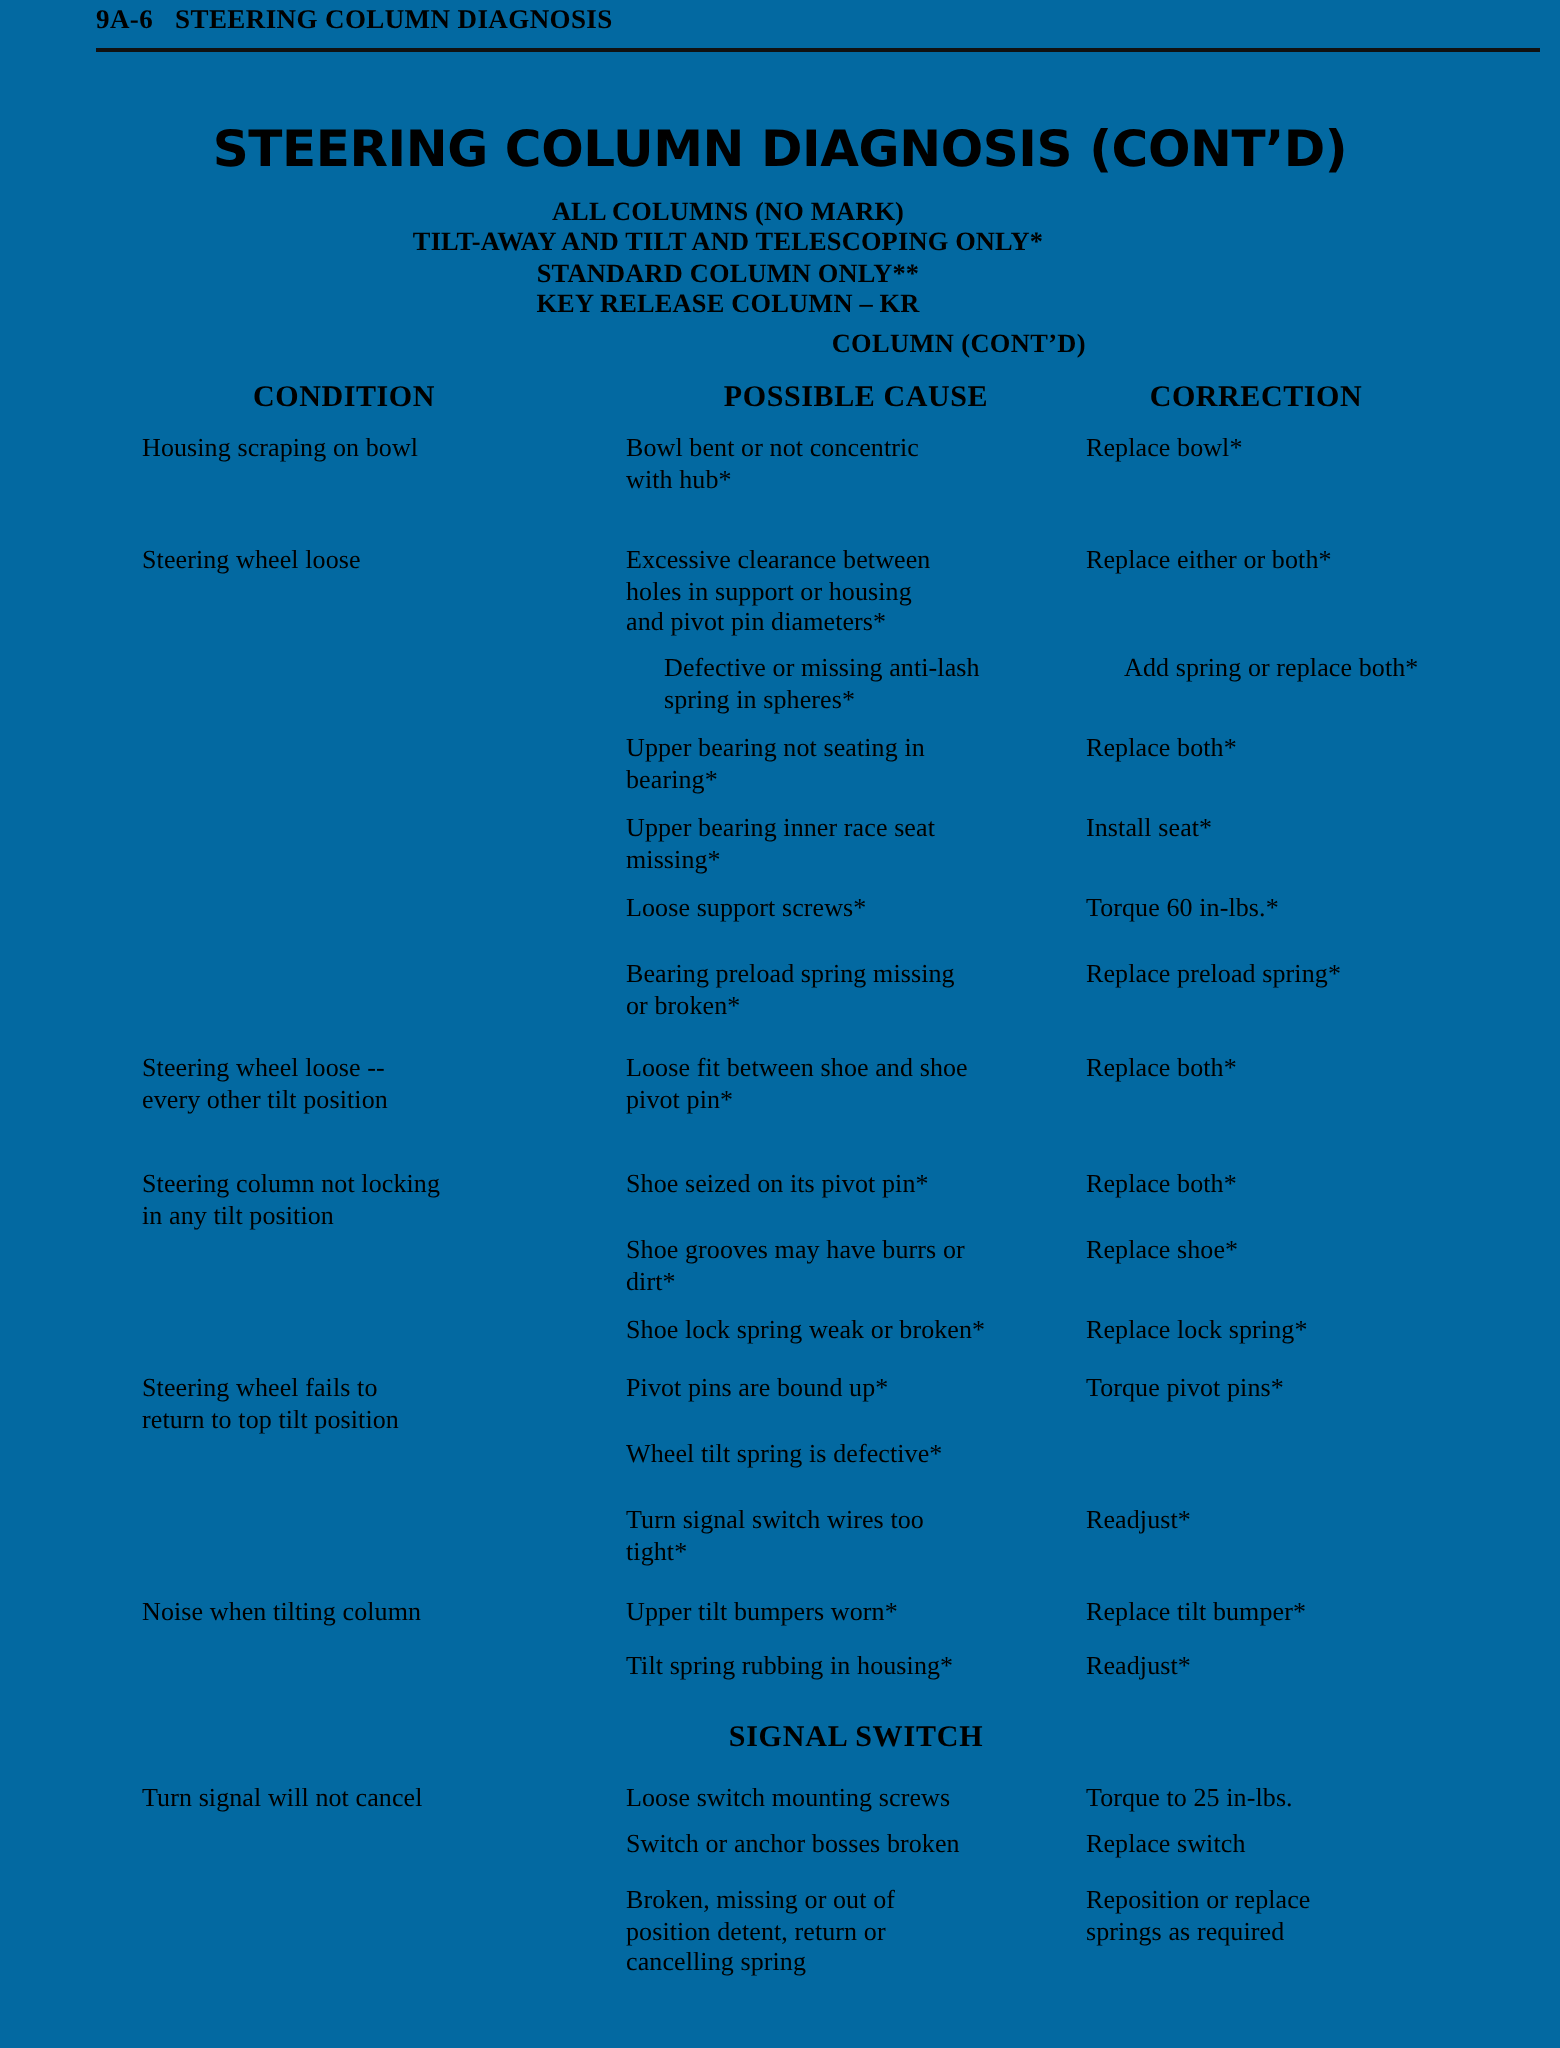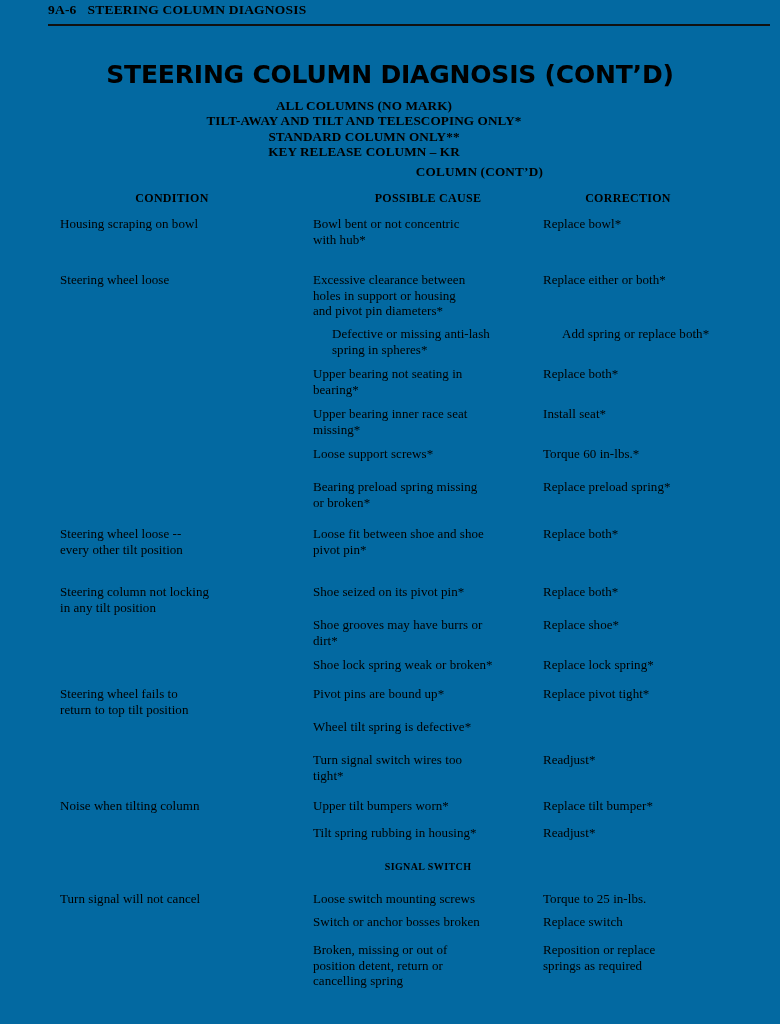--- a/index.html
+++ b/index.html
@@ -83,21 +83,21 @@
     font-size: 13.2px;
     letter-spacing: 0.2px;
     white-space: nowrap;
   }
 
   
   .colhead {
     position: absolute;
     top: 191px;
     font-weight: bold;
-    font-size: 12px;
+    font-size: 15px;
     letter-spacing: 0.3px;
     white-space: nowrap;
     text-align: center;
   }
   .colhead.c1 { left: 72px;  width: 200px; }
   .colhead.c2 { left: 313px; width: 230px; }
   .colhead.c3 { left: 543px; width: 170px; }
 
   
   .rows {
@@ -110,35 +110,35 @@
     position: relative;
     width: 780px;
   }
   .cell {
     position: absolute;
     top: 0;
     font-size: 13px;
     line-height: 15.6px;
     letter-spacing: 0.05px;
   }
-  .cell.c1 { left: 60px;  width: 236px; }
+  .cell.c1 { left: 71px;  width: 236px; }
   .cell.c2 { left: 313px; width: 225px; }
   .cell.c3 { left: 543px; width: 225px; }
 
   .subhead {
     position: relative;
     width: 780px;
   }
   .subhead span {
     position: absolute;
     left: 313px;
     width: 230px;
     text-align: center;
     font-weight: bold;
-    font-size: 10px;
+    font-size: 15px;
     letter-spacing: 0.4px;
     white-space: nowrap;
   }
 </style>
 </head>
 <body>
 
 <div class="page">
 
   <div class="runhead">
@@ -206,21 +206,21 @@
         <div class="cell c2">Shoe grooves may have burrs or<br>dirt*</div>
         <div class="cell c3">Replace shoe*</div>
       </div>
       <div class="row" style="position: absolute; top: 441px; height: 49px;">
         <div class="cell c2">Shoe lock spring weak or broken*</div>
         <div class="cell c3">Replace lock spring*</div>
       </div>
       <div class="row" style="position: absolute; top: 470px; height: 33px;">
         <div class="cell c1">Steering wheel fails to<br>return to top tilt position</div>
         <div class="cell c2">Pivot pins are bound up*</div>
-        <div class="cell c3">Replace pivot tight*</div>
+        <div class="cell c3">Torque pivot pins*</div>
       </div>
       <div class="row" style="position: absolute; top: 503px; height: 33px;">
         <div class="cell c2">Wheel tilt spring is defective*</div>
       </div>
       <div class="row" style="position: absolute; top: 536px; height: 46px;">
         <div class="cell c2">Turn signal switch wires too<br>tight*</div>
         <div class="cell c3">Readjust*</div>
       </div>
       <div class="row" style="position: absolute; top: 582px; height: 33px;">
         <div class="cell c1">Noise when tilting column</div>

